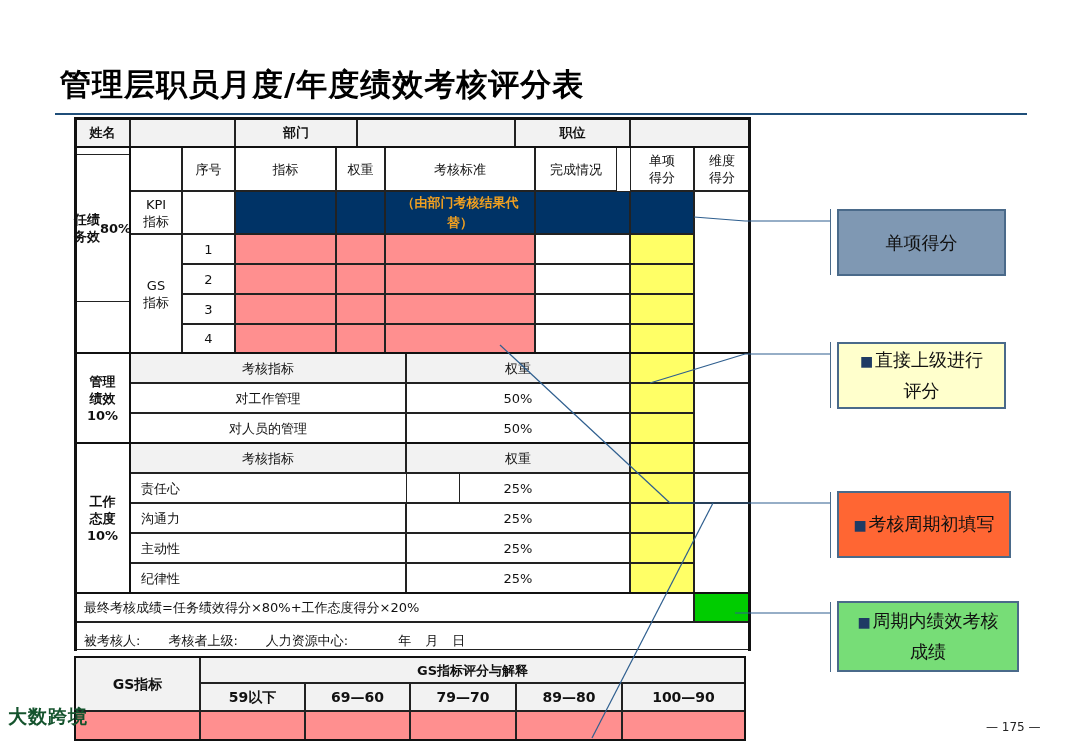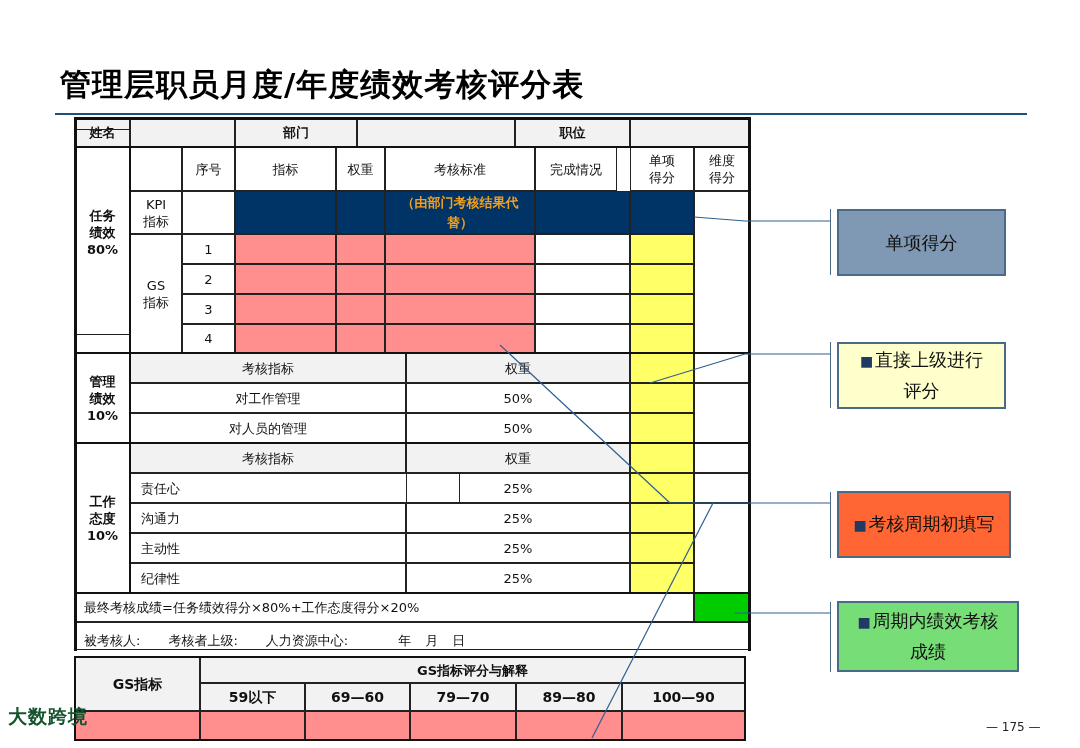--- a/index.html
+++ b/index.html
@@ -33,21 +33,21 @@
 <div class="abs title">管理层职员月度/年度绩效考核评分表</div>
 <div class="abs rule"></div>
 
 <div class="cell b gray" style="left:75px;top:118px;width:55px;height:29px;">姓名</div>
 <div class="cell gray" style="left:130px;top:118px;width:105px;height:29px;"></div>
 <div class="cell b gray" style="left:235px;top:118px;width:122px;height:29px;">部门</div>
 <div class="cell gray" style="left:357px;top:118px;width:158px;height:29px;"></div>
 <div class="cell b gray" style="left:515px;top:118px;width:115px;height:29px;">职位</div>
 <div class="cell gray" style="left:630px;top:118px;width:120px;height:29px;"></div>
 
-<div class="cell b" style="left:75px;top:129px;width:55px;height:206px;flex-direction:column;">
+<div class="cell b" style="left:75px;top:154px;width:55px;height:148px;flex-direction:row;">
   <span>任务</span>
   <span>绩效</span>
   <span>80%</span>
 </div>
 <div class="cell" style="left:130px;top:147px;width:52px;height:44px;"></div>
 <div class="cell" style="left:182px;top:147px;width:53px;height:44px;">序号</div>
 <div class="cell" style="left:235px;top:147px;width:101px;height:44px;">指标</div>
 <div class="cell" style="left:336px;top:147px;width:49px;height:44px;">权重</div>
 <div class="cell" style="left:385px;top:147px;width:150px;height:44px;">考核标准</div>
 <div class="cell" style="left:535px;top:147px;width:82px;height:44px;">完成情况</div>

